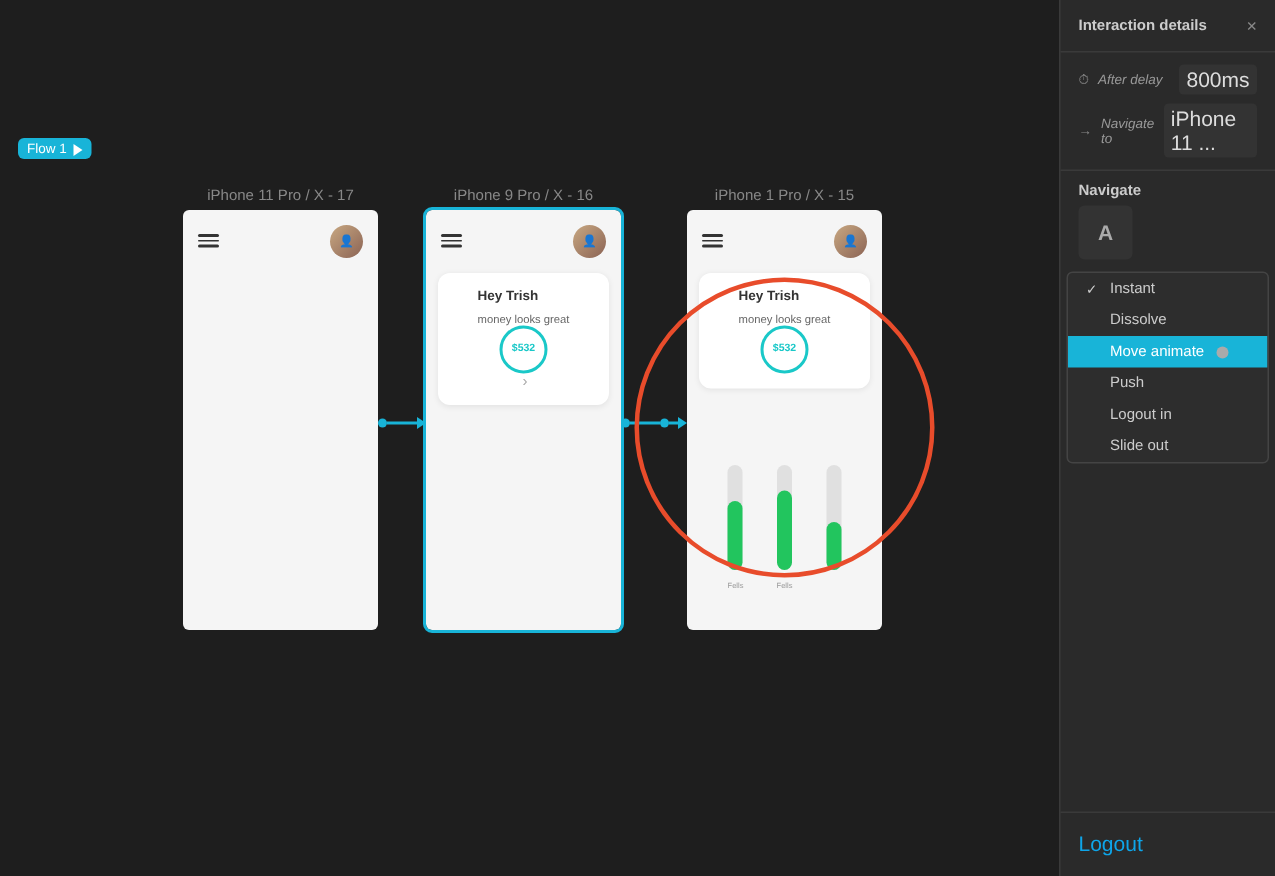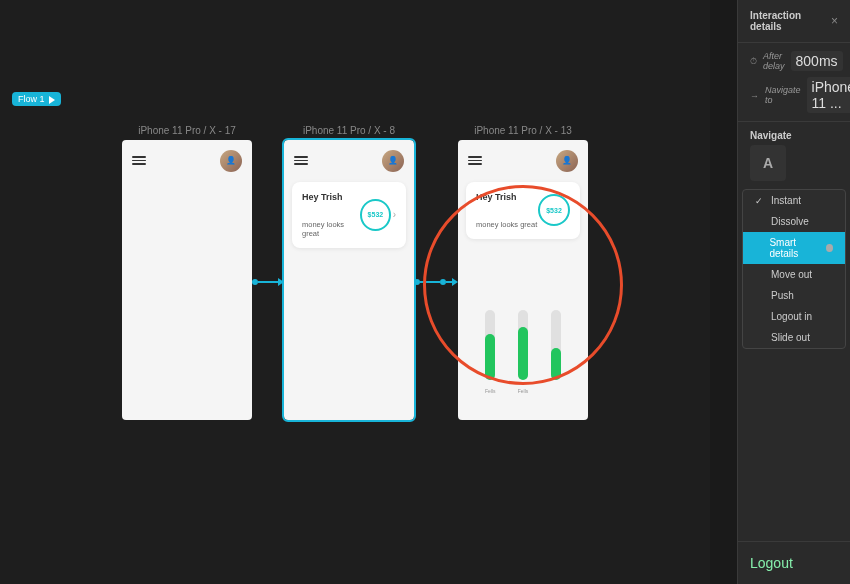--- a/index.html
+++ b/index.html
@@ -84,31 +84,32 @@
     
     .greeting-card {
       margin: 4px 8px;
       background: white;
       border-radius: 8px;
       padding: 10px;
       display: flex;
       align-items: center;
       justify-content: space-between;
       box-shadow: 0 1px 4px rgba(0,0,0,0.08);
+      flex-direction: column;
     }
 
     .greeting-text h3 {
       font-size: 9px;
       font-weight: 600;
       color: #333;
     }
     .greeting-text p {
       font-size: 7.5px;
       color: #666;
-      margin-top: 18px;
+      margin-top: 6px;
     }
 
     .money-badge {
       width: 32px;
       height: 32px;
       border-radius: 50%;
       border: 2px solid #1ac8c8;
       display: flex;
       align-items: center;
       justify-content: center;
@@ -192,21 +193,21 @@
       height: 0;
       border-top: 4px solid transparent;
       border-bottom: 4px solid transparent;
       border-left: 6px solid white;
     }
 
     
     .right-panel {
       position: absolute;
       top: 0; right: 0;
-      width: 113px;
+      width: 144px;
       height: 584px;
       background: #2a2a2a;
       border-left: 1px solid #3a3a3a;
       padding: 0;
       display: flex;
       flex-direction: column;
     }
 
     .panel-header {
       display: flex;
@@ -325,21 +326,21 @@
     }
 
     
     .logout-area {
       margin-top: auto;
       padding: 12px;
       border-top: 1px solid #3a3a3a;
     }
 
     .logout-text {
-      color: #86efac;
+      color: #0ea5e9;
       font-size: 14px;
       font-weight: 500;
     }
 
     
     .frame-3-wrapper {
       position: relative;
     }
 
     
@@ -432,21 +433,21 @@
 
     <div class="arrow-connector">
       <div class="arrow-body">
         <div class="dot-left"></div>
         <div class="line-seg" style="width:20px;"></div>
         <div class="arrowhead"></div>
       </div>
     </div>
 
     <div class="frame-col">
-      <div class="frame-label">iPhone 11 Pro / X - 8</div>
+      <div class="frame-label">iPhone 9 Pro / X - 16</div>
       <div class="phone-frame frame-2 selected">
         <div class="phone-header">
           <div class="hamburger">
             <span></span>
               <span></span>
               <span></span>
           </div>
           <div class="avatar">👤</div>
         </div>
         <div class="greeting-card">
@@ -466,21 +467,21 @@
       <div class="arrow-body">
         <div class="dot-left"></div>
         <div class="line-seg" style="width:20px;"></div>
         <div class="dot-right"></div>
         <div class="line-seg" style="width:6px;"></div>
         <div class="arrowhead"></div>
       </div>
     </div>
 
     <div class="frame-col frame-3-wrapper">
-      <div class="frame-label">iPhone 11 Pro / X - 13</div>
+      <div class="frame-label">iPhone 1 Pro / X - 15</div>
       <div class="phone-frame frame-3" style="position:relative;">
         <div class="phone-header">
           <div class="hamburger">
             <span></span>
               <span></span>
               <span></span>
           </div>
           <div class="avatar">👤</div>
         </div>
         <div class="greeting-card">
@@ -546,26 +547,22 @@
     <div class="dropdown-item">
       <span class="check-icon">✓</span>
       <span>Instant</span>
     </div>
     <div class="dropdown-item">
       <span class="check-icon"></span>
       <span>Dissolve</span>
     </div>
     <div class="dropdown-item active">
       <span class="check-icon"></span>
-      <span>Smart details</span>
+      <span>Move animate</span>
       <div class="cursor-dot"></div>
-    </div>
-    <div class="dropdown-item">
-      <span class="check-icon"></span>
-      <span>Move out</span>
     </div>
     <div class="dropdown-item">
       <span class="check-icon"></span>
       <span>Push</span>
     </div>
     <div class="dropdown-item">
       <span class="check-icon"></span>
       <span>Logout in</span>
     </div>
     <div class="dropdown-item">

